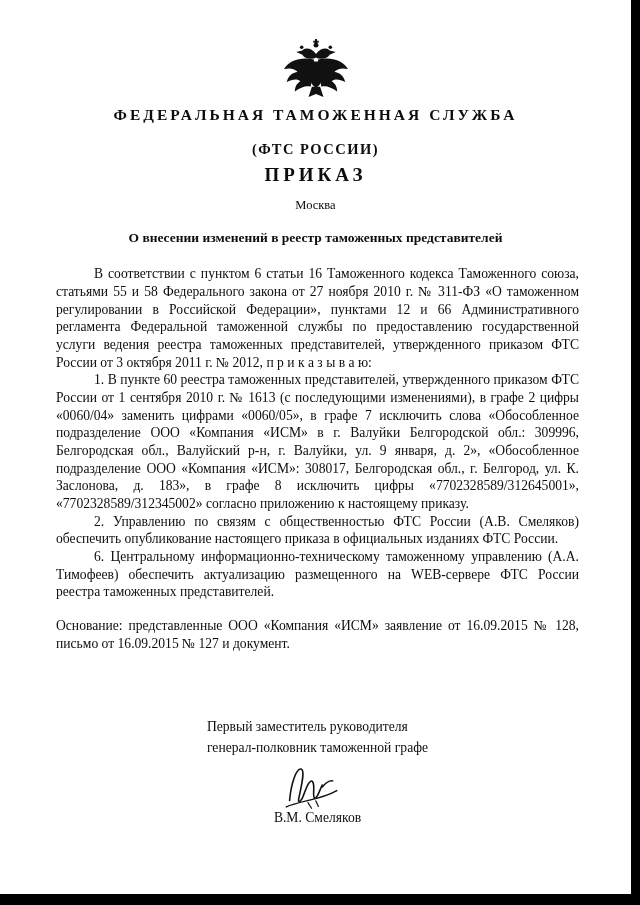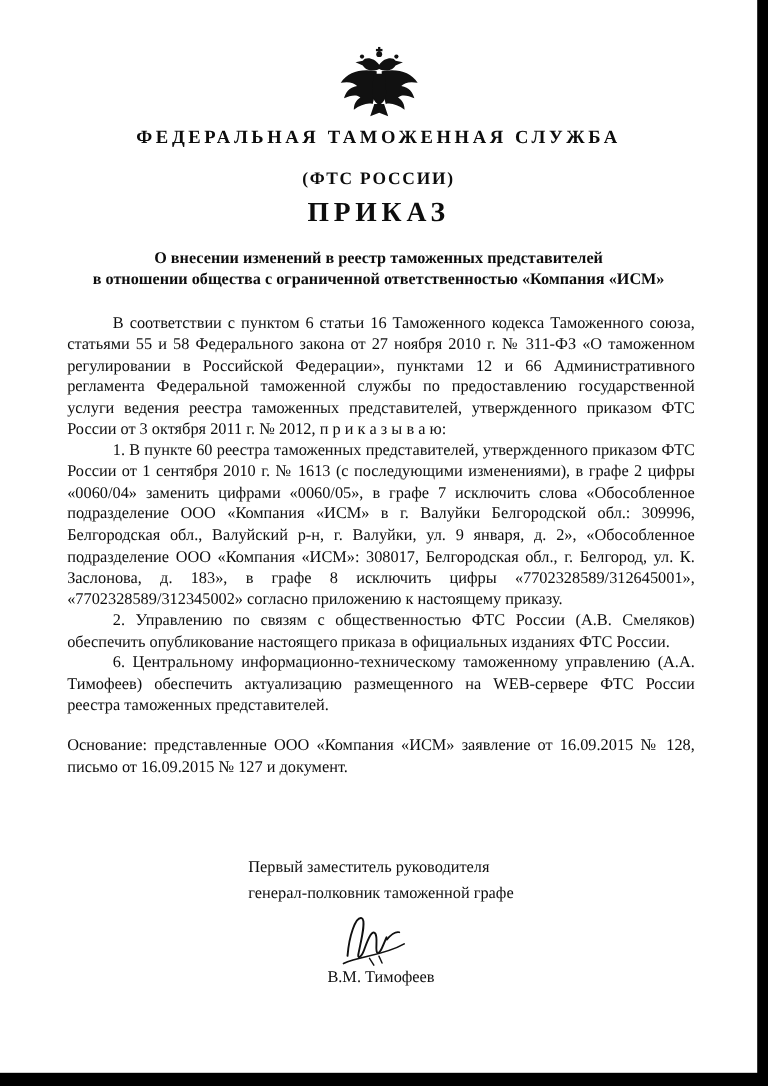--- a/index.html
+++ b/index.html
@@ -32,21 +32,21 @@
   .org-line2 {
     text-align:center;
     font-weight:bold;
     font-size:14.5px;
     letter-spacing:1.5px;
     margin-top:17px;
   }
   .doc-type {
     text-align:center;
     font-weight:bold;
-    font-size:23px;
+    font-size:19px;
     letter-spacing:4px;
     margin-top:6px;
     font-family:Liberation Serif, serif;
   }
   .dateline {
     display:flex;
     justify-content:space-between;
     align-items:flex-end;
     margin:8px 52px 0 56px;
     font-size:14px;
@@ -132,24 +132,24 @@
 
       <path d="M44 70 L56 70 L61 85 L50 80.5 L39 85 Z"></path>
     </svg>
   </div>
 
   <div class="org-line1">ФЕДЕРАЛЬНАЯ ТАМОЖЕННАЯ СЛУЖБА</div>
   <div class="org-line2">(ФТС РОССИИ)</div>
   <div class="doc-type">ПРИКАЗ</div>
 
 
+  <div class="city">Москва</div>
 
   <div class="doc-title">
     <div>О внесении изменений в реестр таможенных представителей</div>
-    <div>в отношении общества с ограниченной ответственностью «Компания «ИСМ»</div>
   </div>
 
   <div class="body-block">
     <p>В соответствии с пунктом 6 статьи 16 Таможенного кодекса Таможенного союза, статьями 55 и 58 Федерального закона от 27 ноября 2010 г. № 311-ФЗ «О таможенном регулировании в Российской Федерации», пунктами 12 и 66 Административного регламента Федеральной таможенной службы по предоставлению государственной услуги ведения реестра таможенных представителей, утвержденного приказом ФТС России от 3 октября 2011 г. № 2012, п р и к а з ы в а ю:</p>
     <p>1. В пункте 60 реестра таможенных представителей, утвержденного приказом ФТС России от 1 сентября 2010 г. № 1613 (с последующими изменениями), в графе 2 цифры «0060/04» заменить цифрами «0060/05», в графе 7 исключить слова «Обособленное подразделение ООО «Компания «ИСМ» в г. Валуйки Белгородской обл.: 309996, Белгородская обл., Валуйский р-н, г. Валуйки, ул. 9 января, д. 2», «Обособленное подразделение ООО «Компания «ИСМ»: 308017, Белгородская обл., г. Белгород, ул. К. Заслонова, д. 183», в графе 8 исключить цифры «7702328589/312645001», «7702328589/312345002» согласно приложению к настоящему приказу.</p>
     <p>2. Управлению по связям с общественностью ФТС России (А.В. Смеляков) обеспечить опубликование настоящего приказа в официальных изданиях ФТС России.</p>
     <p>6. Центральному информационно-техническому таможенному управлению (А.А. Тимофеев) обеспечить актуализацию размещенного на WEB-сервере ФТС России реестра таможенных представителей.</p>
   </div>
 
   <div class="basis">Основание: представленные ООО «Компания «ИСМ» заявление от 16.09.2015 № 128, письмо от 16.09.2015 № 127 и документ.</div>
@@ -159,16 +159,16 @@
       <div>Первый заместитель руководителя</div>
       <div>генерал-полковник таможенной графе</div>
     </div>
     <div class="sig-spacer"></div>
     <svg class="signature-scribble" width="74" height="52" viewBox="0 0 74 52" fill="none" xmlns="http://www.w3.org/2000/svg">
       <path d="M12 40 C15 24 22 8 27 10 C31 12 24 30 21 40 C20 44 24 42 27 35 C31 27 35 20 37 24 C39 28 35 38 37 40 C39 42 43 33 46 28" stroke="#111" stroke-width="1.6" stroke-linecap="round"></path>
       <path d="M8 46 C22 41 42 43 60 35" stroke="#111" stroke-width="1.4" stroke-linecap="round"></path>
       <path d="M46 30 C50 26 54 24 57 25" stroke="#111" stroke-width="1.4" stroke-linecap="round"></path>
       <path d="M30 44 L33 50 M38 43 L40 49" stroke="#111" stroke-width="1.2" stroke-linecap="round"></path>
     </svg>
-    <div class="signer-name">В.М. Тимофеев</div>
+    <div class="signer-name">В.М. Смеляков</div>
   </div>
 
 </div>
 
 </body></html>

